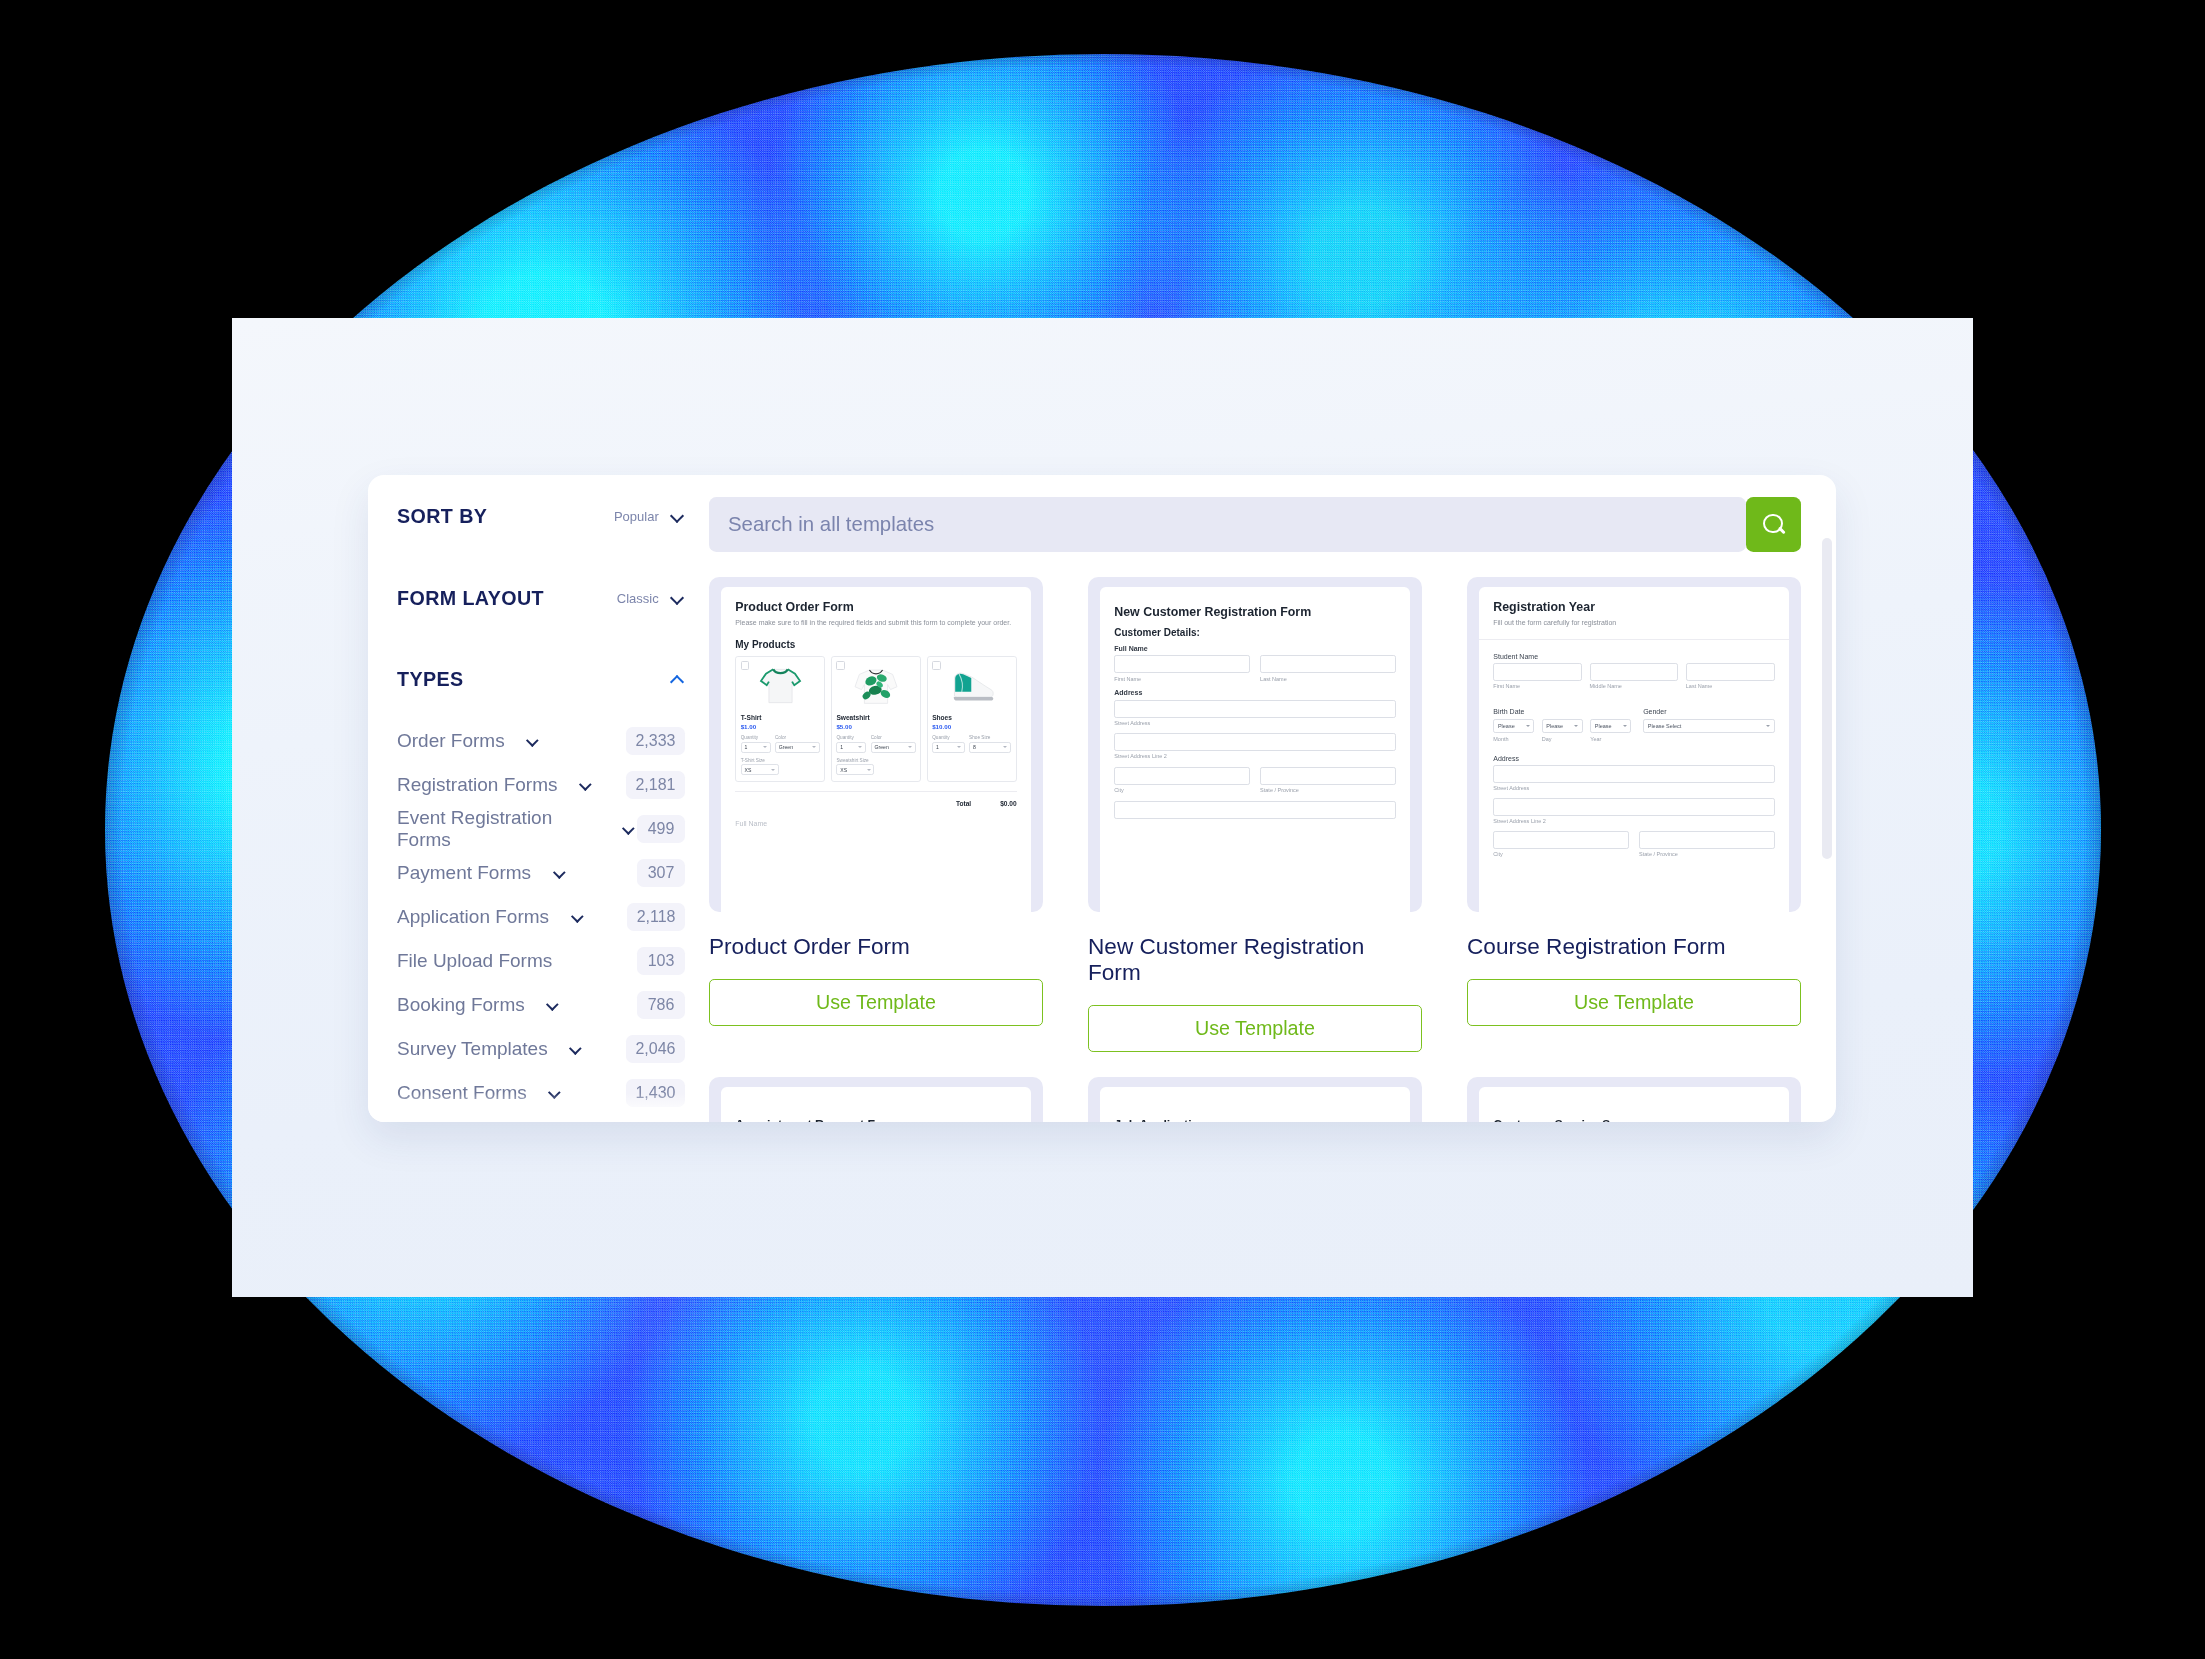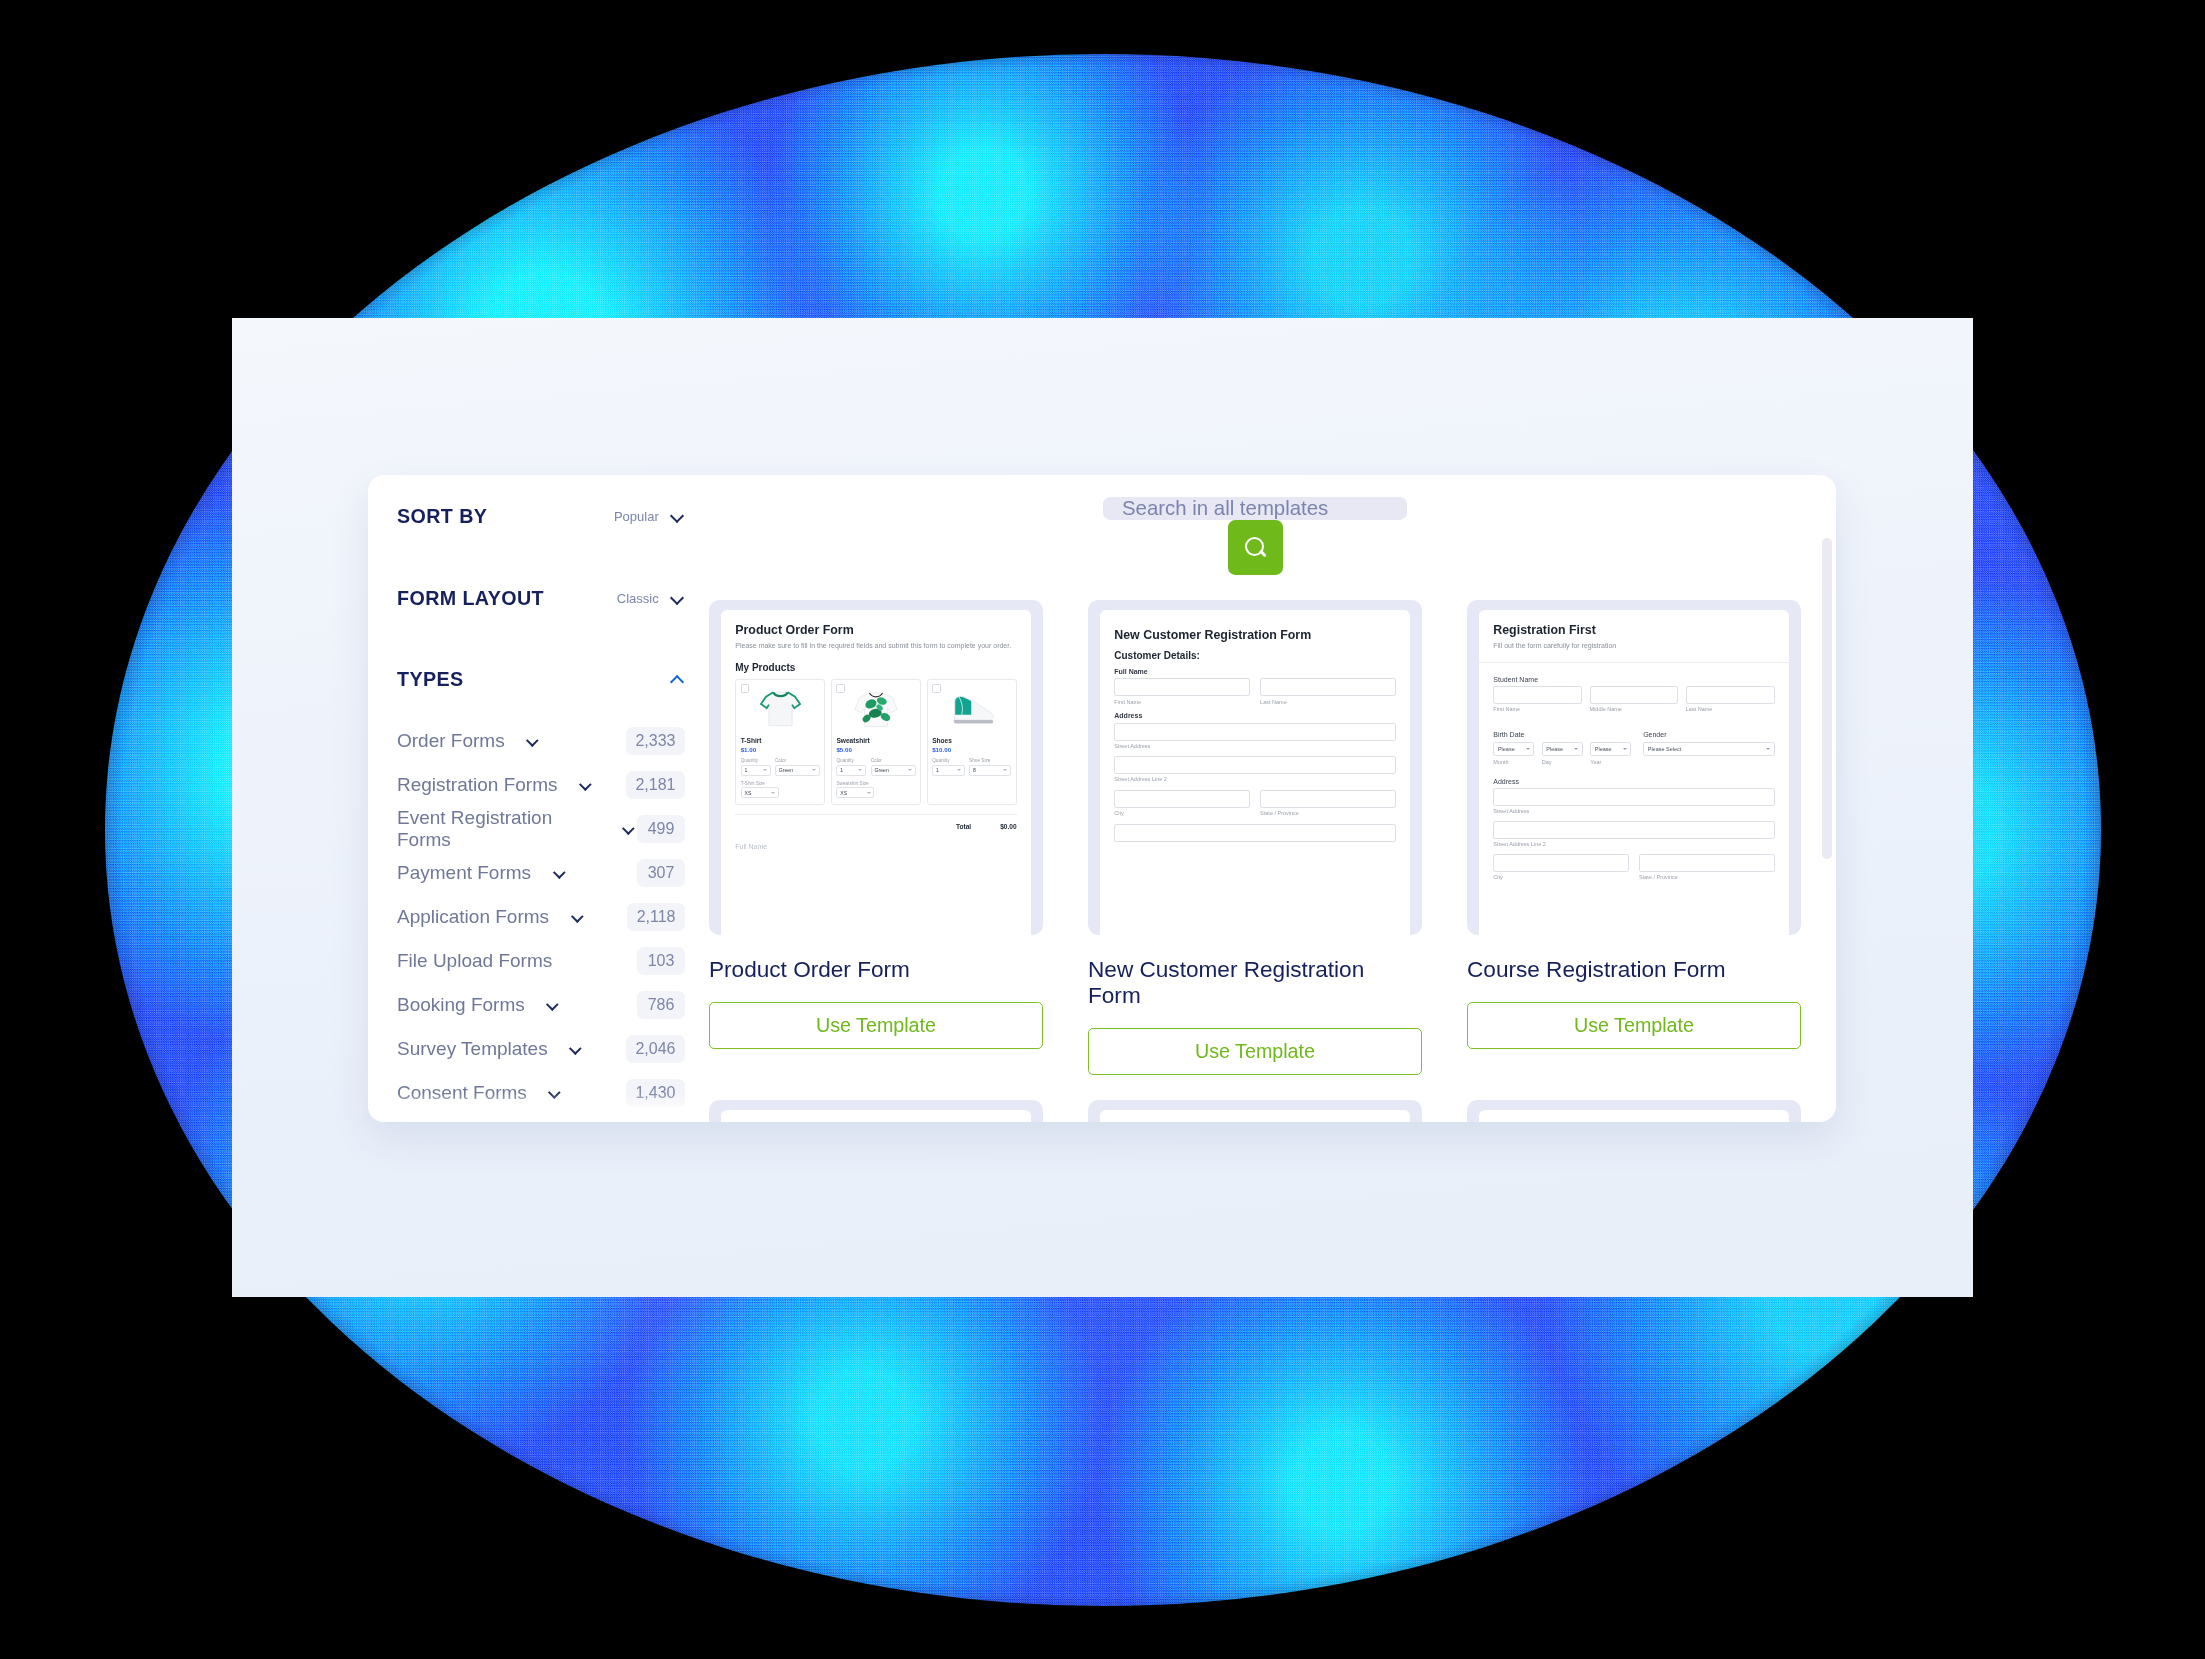--- a/index.html
+++ b/index.html
@@ -108,21 +108,20 @@
   .type-count{
     font-size:16px;color:#7d86a6;background:#f3f3fa;border-radius:6.6px;
     padding:5.1px 9.5px;min-width:29px;text-align:center;
   }
 
   
   #results-area{flex:1;position:relative;padding:22px 0 0 0;}
   #search-bar{
     display:flex;gap:0;align-items:center;
     padding:0 35px 0 0;
-    flex-direction:column;
   }
   #search-input{
     flex:1;height:55px;background:#e7e8f4;border:none;border-radius:7.3px;
     font-size:20.4px;color:#7b84ad;padding:0 19px;box-sizing:border-box;
     font-family:"Liberation Sans", sans-serif;outline:none;
   }
   #search-input::placeholder{color:#7b84ad;opacity:1;}
   #search-button{
     width:55px;height:55px;border:none;border-radius:7.3px;background:#6fb91a;
     display:flex;align-items:center;justify-content:center;cursor:pointer;
@@ -480,21 +479,21 @@
             <div class="tpl-input" style="margin-top:8.7px"></div>
           </div>
         </div>
         <div class="tpl-name">New Customer Registration Form</div>
         <button class="use-btn">Use Template</button>
       </div>
 
       <div class="tpl-card">
         <div class="tpl-preview">
           <div class="tpl-paper">
-            <div class="tpl-title">Registration First</div>
+            <div class="tpl-title">Registration Year</div>
             <div class="tpl-sub">Fill out the form carefully for registration</div>
             <div class="tpl-hr" style="margin:10.2px -14.6px 0;"></div>
             <div class="tpl-flabel normal" style="margin-top:13px">Student Name</div>
             <div class="row3">
               <div>
                 <div class="tpl-input"></div>
                 <div class="tpl-hint">First Name</div>
               </div>
               <div>
                 <div class="tpl-input"></div>

